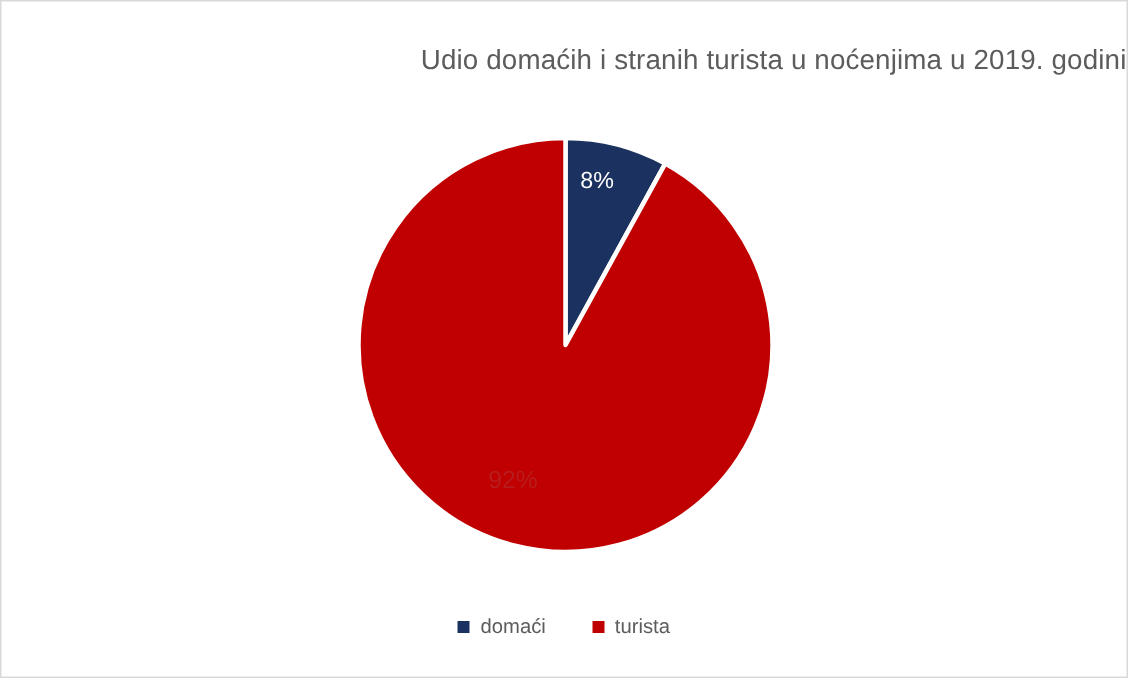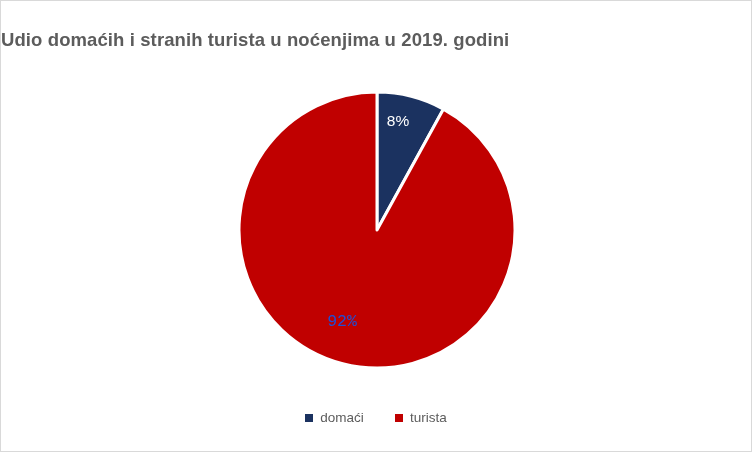--- a/index.html
+++ b/index.html
@@ -18,23 +18,23 @@
     background: #ffffff;
     border: 1px solid #d9d9d9;
     box-sizing: content-box;
     overflow: hidden;
   }
   #chart-title {
     position: absolute;
     top: 27px;
     left: 0;
     width: 750px;
-    text-align: left;
+    text-align: right;
     font-size: 18.5px;
-    font-weight: 700;
+    font-weight: 400;
     color: #5c5c5c;
     letter-spacing: 0.1px;
     line-height: 24px;
     white-space: nowrap;
   }
   #pie-area {
     position: absolute;
     left: 0;
     top: 0;
     width: 750px;
@@ -99,21 +99,21 @@
   <div id="chart-title" style="color: rgb(92, 92, 92);">Udio domaćih i stranih turista u noćenjima u 2019. godini</div>
 
   <div id="pie-area">
     <svg id="pie-svg" width="750" height="450" viewBox="0 0 750 450">
       <path id="slice-domaci" class="slice-path" d="M 376 229 L 376.00 91.00 A 138 138 0 0 1 442.48 108.07 Z" fill="#1b3260"></path>
       <path id="slice-strani" class="slice-path" d="M 376 229 L 442.48 108.07 A 138 138 0 1 1 376.00 91.00 Z" fill="#c00000"></path>
     </svg>
 
     <div class="data-label" id="label-domaci" style="color: rgb(255, 255, 255);">8%</div>
 
-    <div class="data-label" id="label-strani" style="color: #1d4ed8; font-family: Liberation Mono, monospace;">92%</div>
+    <div class="data-label" id="label-strani" style="color: #b91c1c;">92%</div>
   </div>
 
   <div id="chart-legend">
     <div class="legend-entry">
       <span class="legend-swatch" id="swatch-domaci" style="background: rgb(27, 50, 96);"></span>
       <span class="legend-label">domaći</span>
     </div>
     <div class="legend-entry">
       <span class="legend-swatch" id="swatch-strani" style="background: rgb(192, 0, 0);"></span>
       <span class="legend-label">turista</span>

